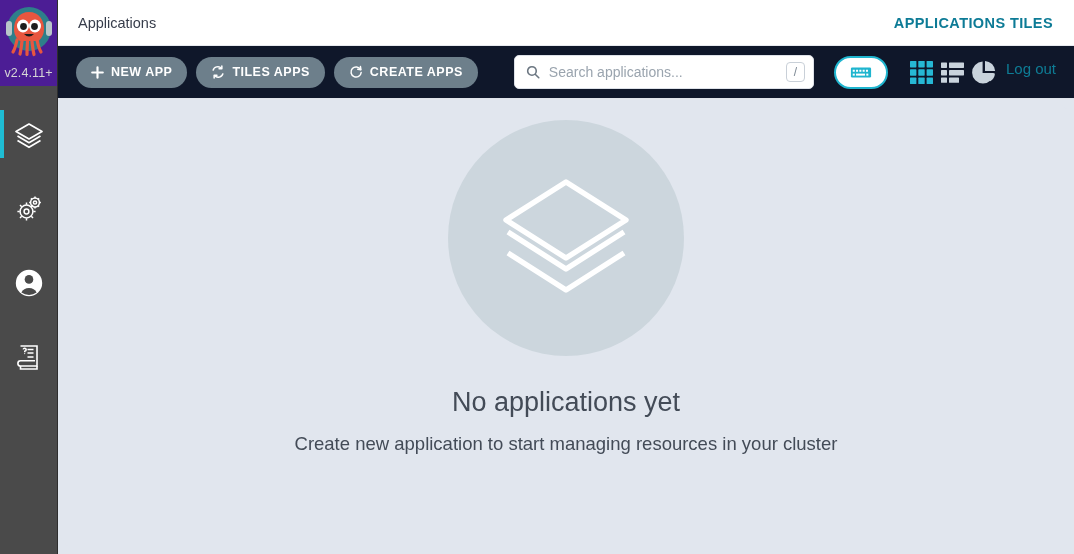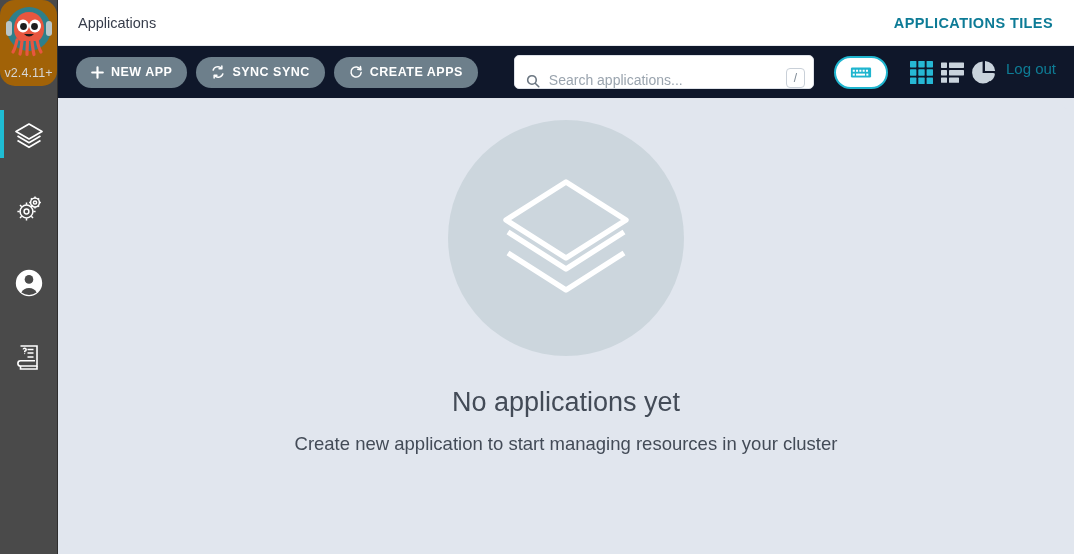--- a/index.html
+++ b/index.html
@@ -16,22 +16,21 @@
     width: 58px; height: 554px;
     background: #4a4a4a;
     border-right: 1px solid #2e2e2e;
     display: flex; flex-direction: column; align-items: center;
     flex: 0 0 58px;
     position: relative;
   }
   .sidebar-top {
     width: 100%; padding-top: 4px;
     display: flex; flex-direction: column; align-items: center;
-    background: #a16207;
-    border-radius: 15px;
+    background: #4c1d95;
   }
   .logo-wrap { width: 52px; height: 62px; display: flex; align-items: flex-start; justify-content: center; }
   .version {
     color: #d6d6d6; font-size: 12.5px; letter-spacing: .1px;
     padding-bottom: 6px; white-space: nowrap; overflow: hidden;
     width: 58px; text-align: center; text-overflow: clip;
   }
   .nav { width: 100%; margin-top: 12px; }
   .nav-item {
     width: 58px; height: 74px;
@@ -78,21 +77,21 @@
     cursor: pointer; white-space: nowrap;
   }
   .btn-pill + .btn-pill { margin-left: 9px; }
   .btn-pill svg { display: block; }
 
   .search-box {
     margin-left: 36px;
     width: 300px; height: 34px;
     border: 1px solid #dde1e8; border-radius: 5px;
     background: #fff;
-    display: flex; align-items: flex-end; padding: 0 8px 0 11px;
+    display: flex; align-items: center; padding: 0 8px 0 11px;
   }
   .search-icon { flex: 0 0 auto; margin-right: 9px; }
   .search-input {
     flex: 1 1 auto; border: none; outline: none;
     font-size: 14px; color: #89939e;
     font-family: "Liberation Sans", sans-serif; background: transparent;
   }
   .search-input::placeholder { color: #9aa4ae; }
   .kbd-slash {
     flex: 0 0 auto;
@@ -231,21 +230,21 @@
         <span>NEW APP</span>
       </button>
 
       <button class="btn-pill">
         <svg width="14" height="14" viewBox="0 0 16 16" fill="none" stroke="#fff" stroke-width="1.7">
           <path d="M2.3 6.4 A5.6 5.6 0 0 1 12 3.9"></path>
           <path d="M13.7 9.6 A5.6 5.6 0 0 1 4 12.1"></path>
           <path d="M12.4 1.2 L12.4 4.4 L9.2 4.4" stroke-linecap="round" stroke-linejoin="round"></path>
           <path d="M3.6 14.8 L3.6 11.6 L6.8 11.6" stroke-linecap="round" stroke-linejoin="round"></path>
         </svg>
-        <span>SYNC SYNC</span>
+        <span>TILES APPS</span>
       </button>
 
       <button class="btn-pill">
         <svg width="14" height="14" viewBox="0 0 16 16" fill="none" stroke="#fff" stroke-width="1.7">
           <path d="M13.2 5.2 A5.8 5.8 0 1 0 13.9 8.6" stroke-linecap="round"></path>
           <path d="M10 4.9 L13.6 5.4 L13.1 1.8" stroke-linecap="round" stroke-linejoin="round"></path>
         </svg>
         <span>CREATE APPS</span>
       </button>
 

